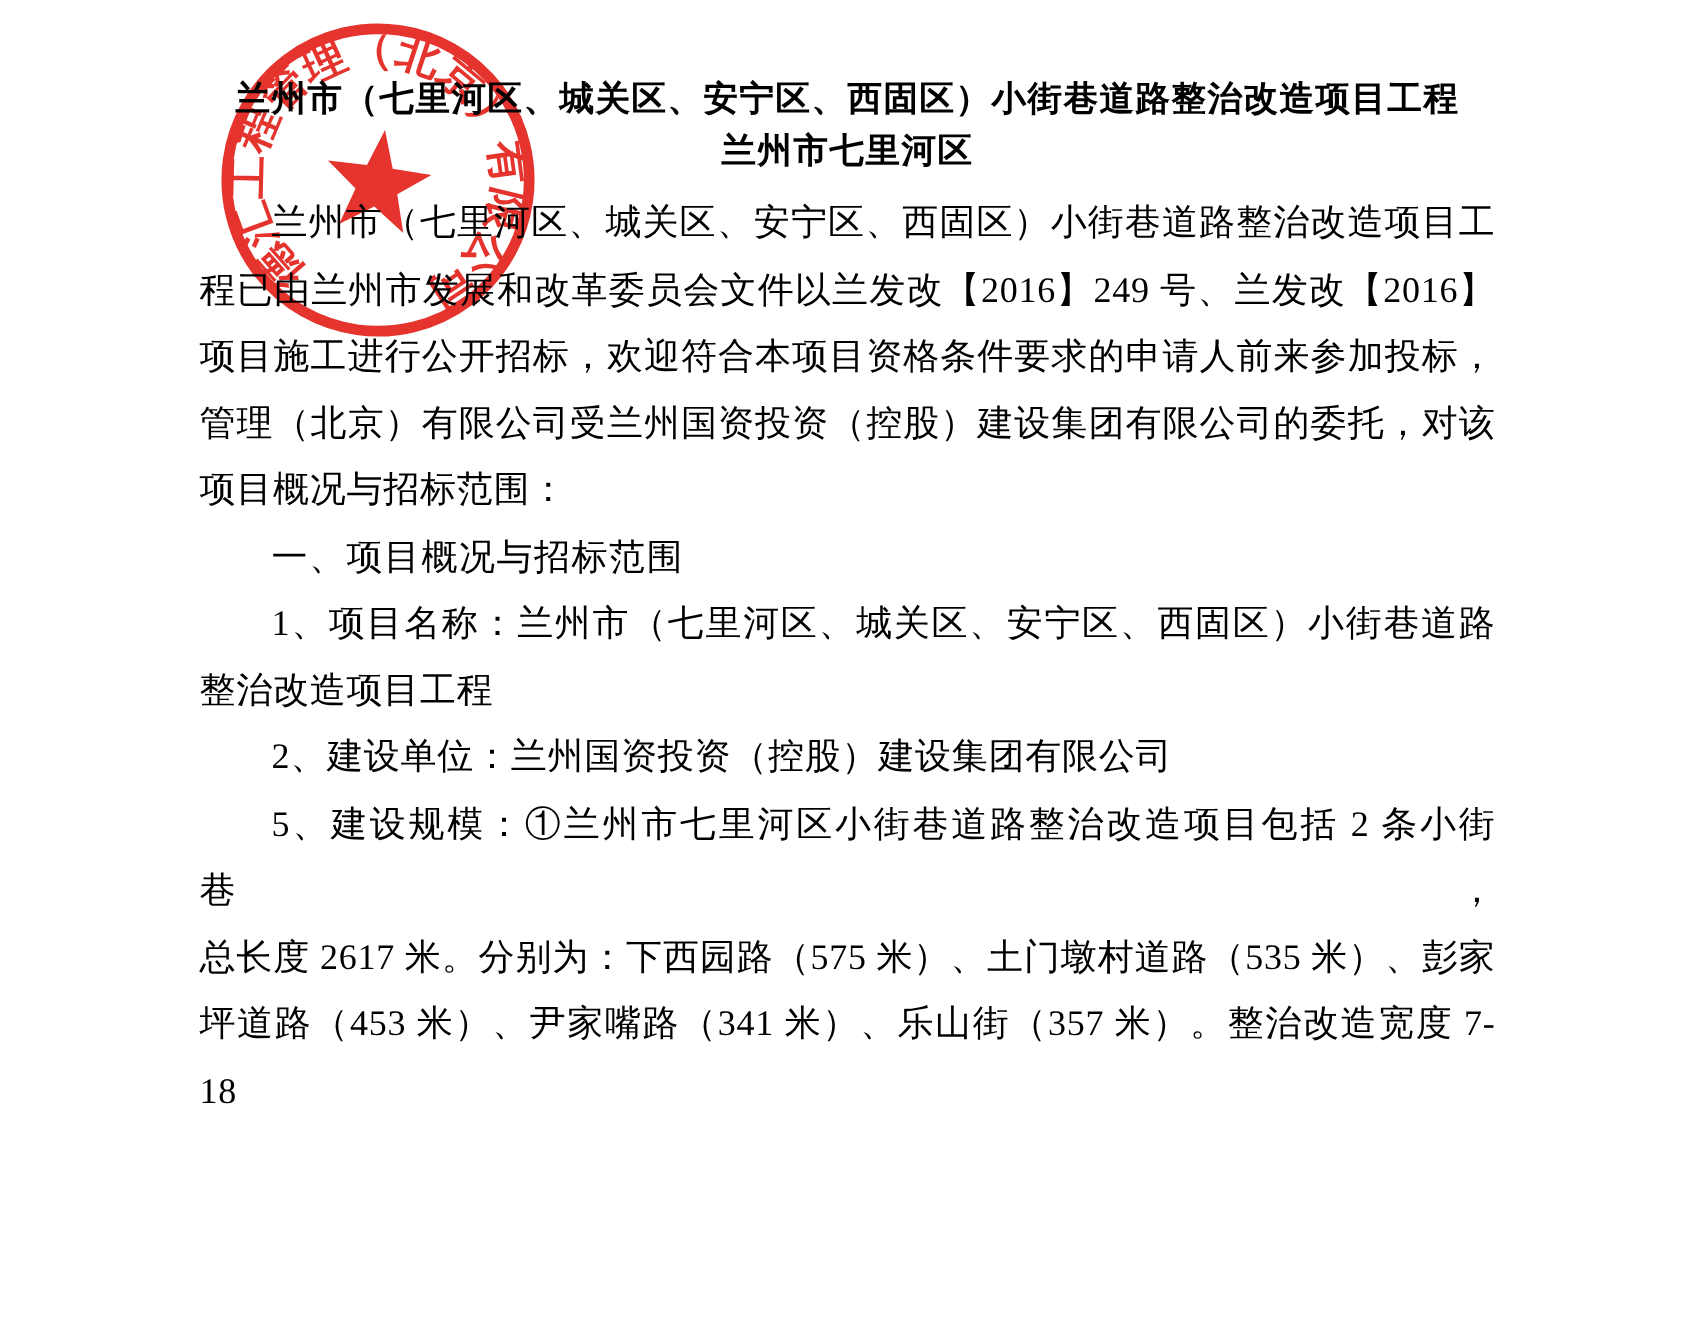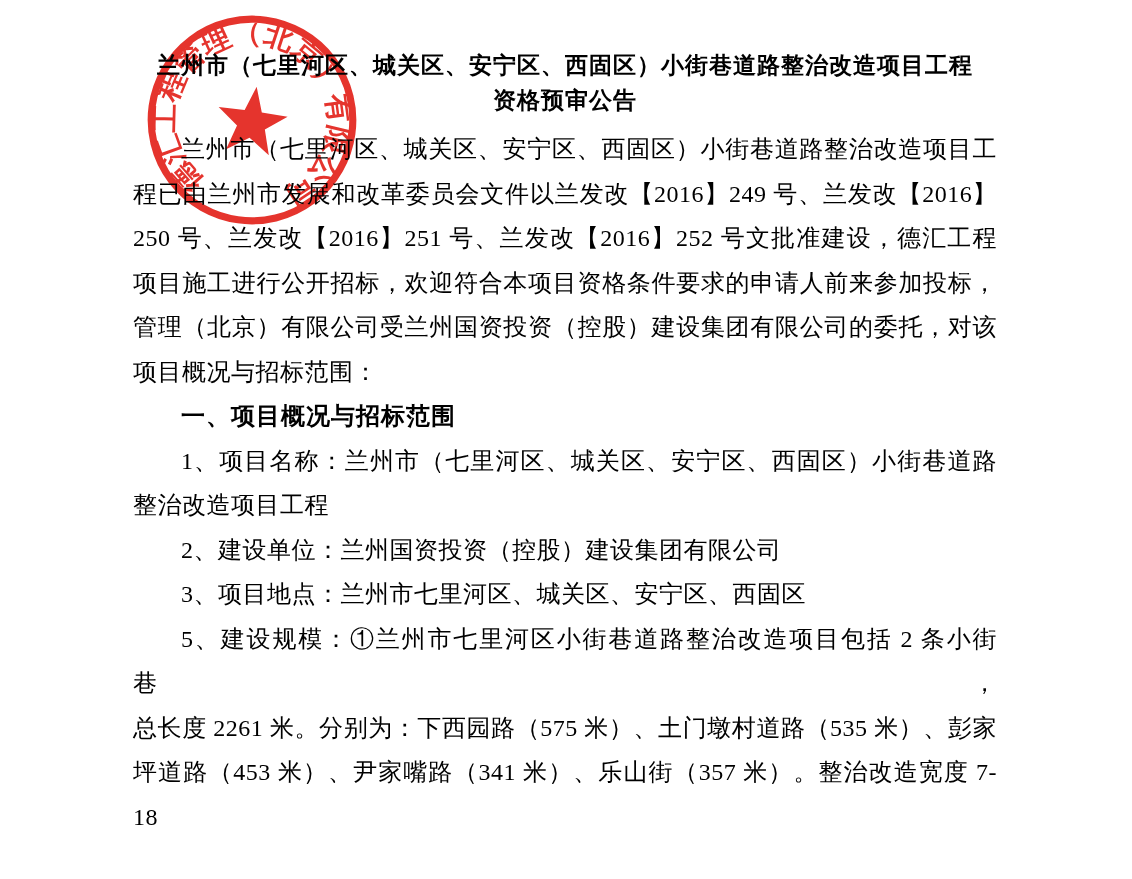--- a/index.html
+++ b/index.html
@@ -34,21 +34,21 @@
     white-space: normal;
     letter-spacing: 0.5px;
   }
   .indent { text-indent: 48px; }
   .j {
     text-align: justify;
     text-align-last: justify;
   }
   .heading {
     font-family: "Liberation Sans", "DejaVu Sans", sans-serif;
-    font-weight: bold;
+    font-weight: normal;
     letter-spacing: 1px;
   }
   .stamp {
     position: absolute;
     left: 140px;
     top: 15px;
     width: 224px;
     height: 210px;
     mix-blend-mode: multiply;
     opacity: 0.93;
@@ -65,47 +65,45 @@
 </style>
 </head>
 <body>
 
 <div class="page">
 
   <div class="content">
 
     <div>
       <span class="title-line">兰州市（七里河区、城关区、安宁区、西固区）小街巷道路整治改造项目工程</span>
-      <span class="title-line">资格预审公告</span>
+      <span class="title-line">兰州市七里河区</span>
     </div>
 
     <div class="body-block">
 
       <div>
         <div class="line j indent">兰州市（七里河区、城关区、安宁区、西固区）小街巷道路整治改造项目工</div>
         <div class="line j">程已由兰州市发展和改革委员会文件以兰发改【2016】249 号、兰发改【2016】</div>
-        <div class="line j">250 号、兰发改【2016】251 号、兰发改【2016】252 号文批准建设，德汇工程</div>
         <div class="line j">项目施工进行公开招标，欢迎符合本项目资格条件要求的申请人前来参加投标，</div>
         <div class="line j">管理（北京）有限公司受兰州国资投资（控股）建设集团有限公司的委托，对该</div>
         <div class="line">项目概况与招标范围：</div>
       </div>
 
       <div class="line heading indent">一、项目概况与招标范围</div>
 
       <div>
         <div class="line j indent">1、项目名称：兰州市（七里河区、城关区、安宁区、西固区）小街巷道路</div>
         <div class="line">整治改造项目工程</div>
       </div>
 
       <div class="line indent">2、建设单位：兰州国资投资（控股）建设集团有限公司</div>
-      <div class="line indent">3、项目地点：兰州市七里河区、城关区、安宁区、西固区</div>
 
       <div>
         <div class="line j indent">5、建设规模：①兰州市七里河区小街巷道路整治改造项目包括 2 条小街巷，</div>
-        <div class="line j">总长度 2261 米。分别为：下西园路（575 米）、土门墩村道路（535 米）、彭家</div>
+        <div class="line j">总长度 2617 米。分别为：下西园路（575 米）、土门墩村道路（535 米）、彭家</div>
         <div class="line j">坪道路（453 米）、尹家嘴路（341 米）、乐山街（357 米）。整治改造宽度 7-18</div>
 
       </div>
 
     </div>
   </div>
 
   <div class="stamp">
     <svg viewBox="0 0 220 206" xmlns="http://www.w3.org/2000/svg">
       <circle cx="110" cy="103" r="99" fill="none" stroke="#e3241d" stroke-width="7"></circle>

